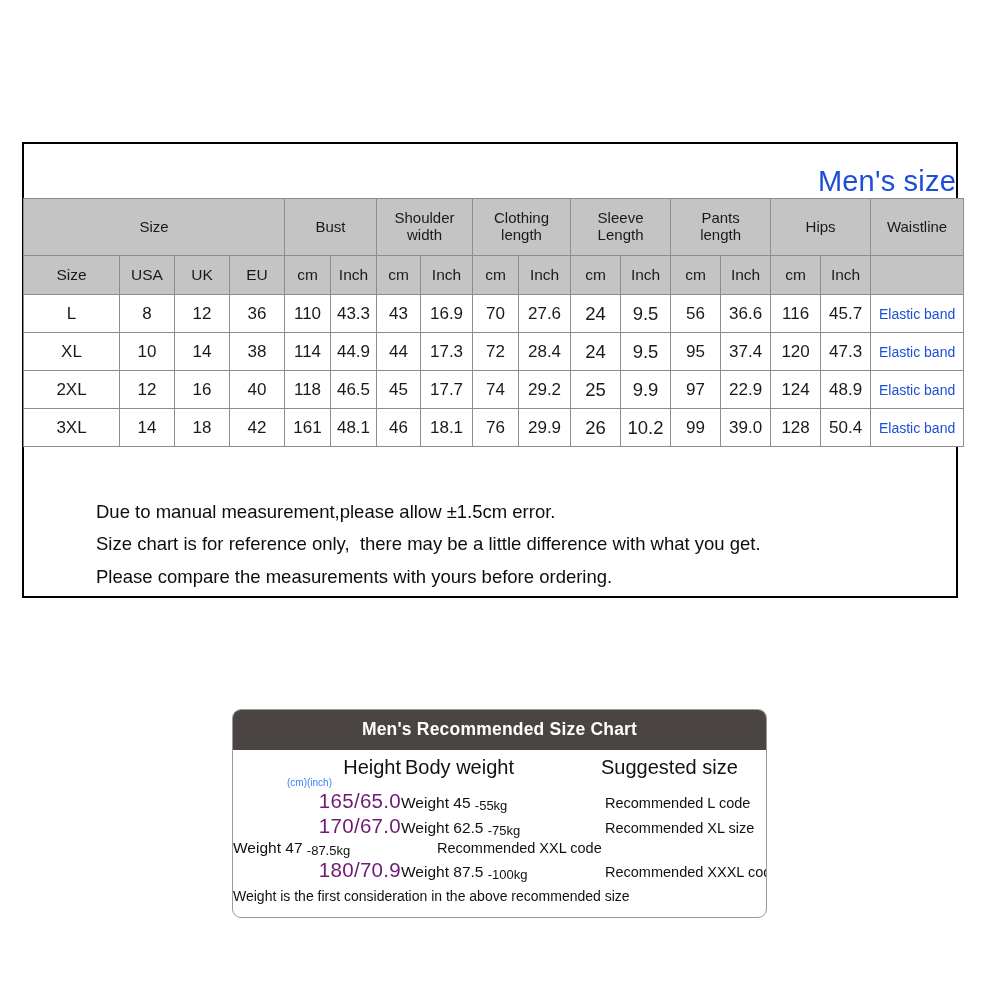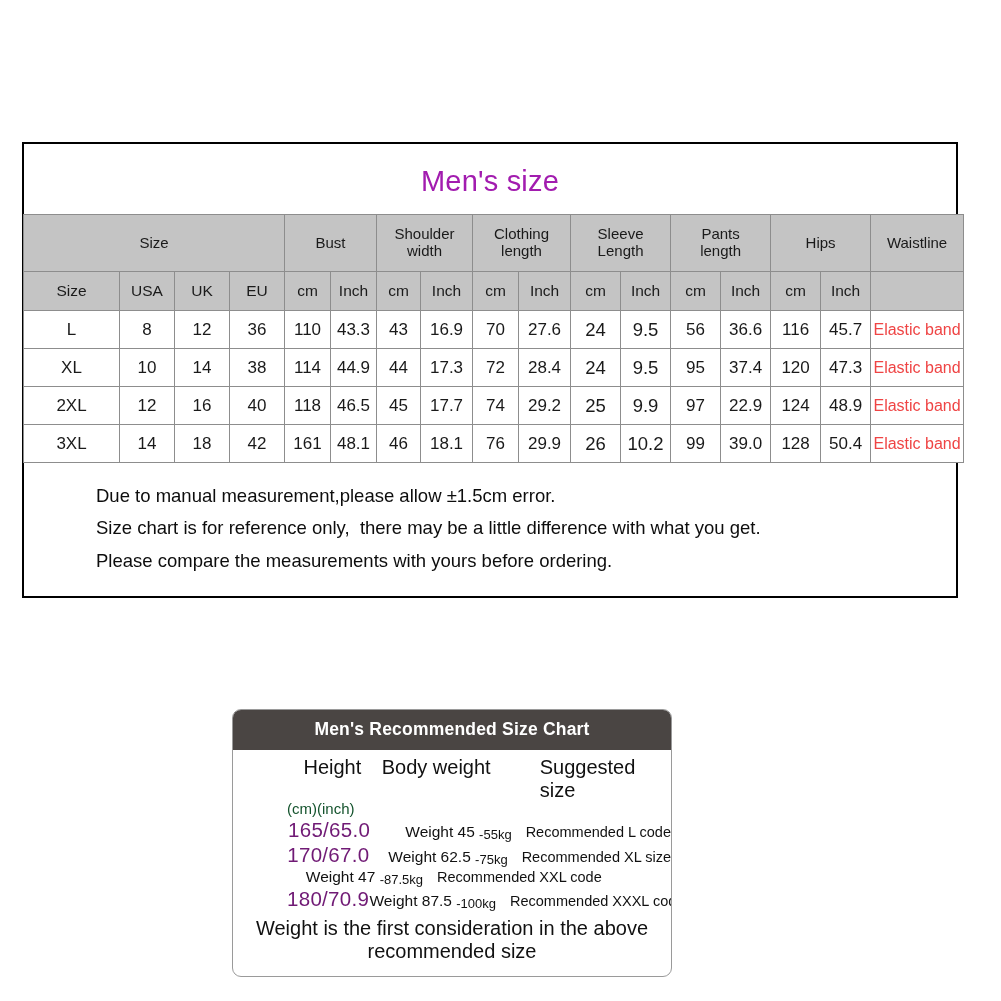--- a/index.html
+++ b/index.html
@@ -22,26 +22,26 @@
     left: 22px;
     top: 142px;
     width: 936px;
     height: 456px;
     border: 2px solid #000000;
     box-sizing: border-box;
     background: #ffffff;
   }
 
   #chart-title {
-    height: 70px;
+    height: 54px;
     line-height: 74px;
-    text-align: center;
+    text-align: right;
     font-size: 29px;
     font-weight: 400;
-    color: #a21caf;
+    color: #1d4ed8;
     letter-spacing: 0.2px;
   }
 
   
   #size-table {
     border-collapse: collapse;
     table-layout: fixed;
     width: 940px;
     margin-left: -1px;
     font-size: 15px;
@@ -69,45 +69,45 @@
     height: 37px;
     font-size: 17px;
   }
   
   #size-table tbody td.sleeve {
     font-size: 18.5px;
   }
   
   #size-table .waist-head { background: #c4c4c4; }
   #size-table td.waist-cell {
-    font-size: 16px;
-    color: #ef4444;
+    font-size: 14px;
+    color: #1d4ed8;
   }
 
   
   #disclaimer {
     position: absolute;
     left: 72px;
-    top: 340px;
+    top: 356px;
     width: 840px;
   }
   #disclaimer p {
     margin: 0 0 8px 0;
     font-size: 18.5px;
     line-height: 1.32;
     color: #0d0d0d;
     white-space: pre;
   }
 
   
   #rec-card {
     position: absolute;
     left: 232px;
     top: 709px;
-    width: 440px;
+    width: 535px;
     border: 1px solid #9a9a9a;
     border-radius: 9px;
     box-sizing: border-box;
     background: #ffffff;
     overflow: hidden;
   }
   #rec-card-header {
     background: #4a4543;
     color: #ffffff;
     text-align: center;
@@ -116,37 +116,37 @@
     padding: 9px 0 10px 0;
     letter-spacing: 0.2px;
   }
   #rec-card-body {
     padding: 6px 0 4px 0;
   }
   .rec-row {
     display: flex;
     align-items: baseline;
   }
-  .rec-col-h { width: 168px; text-align: center; padding-left: 54px; box-sizing: border-box; }
-  .rec-col-w { width: 190px; text-align: right; box-sizing: border-box; }
+  .rec-col-h { width: 168px; text-align: right; padding-left: 54px; box-sizing: border-box; }
+  .rec-col-w { width: 190px; text-align: left; box-sizing: border-box; }
   .rec-col-s { width: 175px; text-align: left; padding-left: 14px; box-sizing: border-box; }
 
   .rec-head .rec-col-h,
   .rec-head .rec-col-w,
   .rec-head .rec-col-s {
     font-size: 20px;
     color: #111111;
   }
   .rec-head .rec-col-w { text-align: left; padding-left: 4px; }
   .rec-head .rec-col-s { padding-left: 10px; }
 
   #rec-subunit {
     padding-left: 54px;
-    font-size: 15px;
-    color: #14532d;
+    font-size: 10px;
+    color: #3b82f6;
     margin-top: -2px;
   }
 
   .rec-data { margin-top: 1px; }
   .rec-data .rec-col-h {
     font-size: 20.5px;
     color: #701a75;
     letter-spacing: 0.3px;
   }
   .rec-data .rec-col-w {
@@ -158,22 +158,22 @@
     font-size: 13px;
     position: relative;
     top: 2px;
   }
   .rec-data .rec-col-s {
     font-size: 14.5px;
     color: #111111;
     white-space: nowrap;
   }
   #rec-footnote {
-    text-align: center;
-    font-size: 20px;
+    text-align: left;
+    font-size: 14px;
     color: #111111;
     padding: 6px 0 9px 0;
   }
 </style>
 </head>
 <body>
 
 <div id="size-panel">
 
   <div id="chart-title">Men's size</div>

